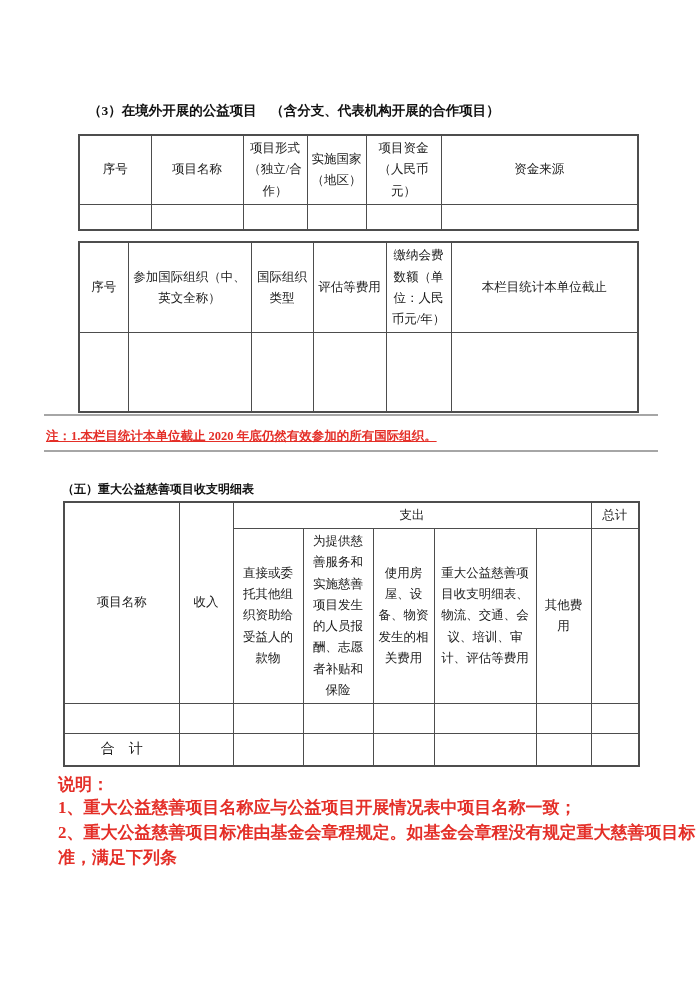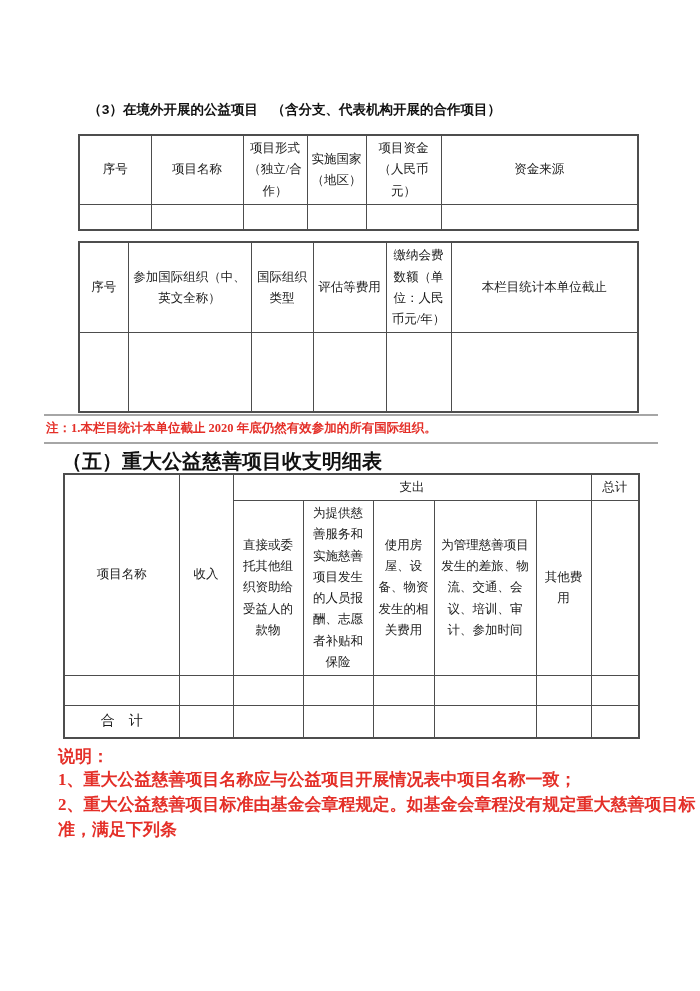--- a/index.html
+++ b/index.html
@@ -13,22 +13,22 @@
     color:#1a1a1a;
     overflow:hidden;
   }
   .sec-title{
     font-weight:bold;
     font-size:13.5px;
     line-height:20px;
     color:#111;
     white-space:pre-wrap;
   }
-  .title34{margin:0 12px 0 88px;font-family:Liberation Mono, monospace;}
-  .title5{margin:7px 0 0 62px;font-size:20px;}
+  .title34{margin:0 12px 0 88px;}
+  .title5{margin:27px 0 0 62px;font-size:12px;}
   .gap-t4{margin-top:25px;}
 
   table{
     border-collapse:collapse;
     table-layout:fixed;
     border:2px solid #4d4d4d;
   }
   td{
     border:1px solid #4d4d4d;
     text-align:center;
@@ -53,22 +53,23 @@
 
   .notes4{
     margin:1px 0 0 44px;
     width:614px;
     border-top:2px solid #a6a6a6;
     color:#e42f28;
     font-weight:bold;
     font-size:12.5px;
   }
   .note-row{
-    padding:4px 0 5px 2px;
+    padding:12px 0 5px 2px;
     line-height:17px;
+    text-decoration:underline;
   }
   .note-sep{border-bottom:2px solid #a6a6a6;}
   .note-indent{text-indent:13px;line-height:18.5px;padding-top:5px;}
 
   .notes5{
     margin:8px 0 0 58px;
     color:#e42f28;
     font-weight:bold;
     font-size:17px;
   }
@@ -163,21 +164,21 @@
         <tr class="r1">
       <td rowspan="2">项目名称</td>
       <td rowspan="2">收入</td>
       <td colspan="5">支出</td>
       <td>总计</td>
     </tr>
     <tr class="r2">
       <td>直接或委托其他组织资助给受益人的款物</td>
       <td>为提供慈善服务和实施慈善项目发生的人员报酬、志愿者补贴和保险</td>
       <td>使用房屋、设备、物资发生的相关费用</td>
-      <td>为管理慈善项目发生的差旅、物流、交通、会议、培训、审计、参加时间</td>
+      <td>重大公益慈善项目收支明细表、物流、交通、会议、培训、审计、评估等费用</td>
       <td>其他费用</td>
       <td></td>
     </tr>
     <tr class="r3">
       <td></td>
       <td></td>
       <td></td>
       <td></td>
       <td></td>
       <td></td>

